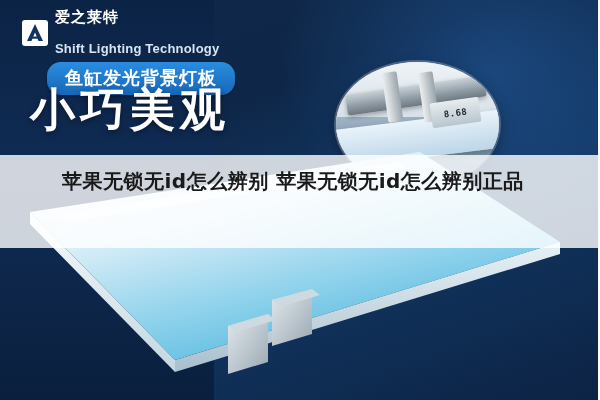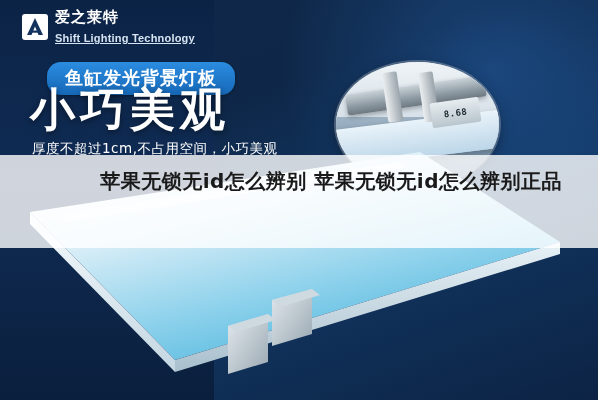--- a/index.html
+++ b/index.html
@@ -31,21 +31,21 @@
   .logo-mark{
     width:26px;height:26px;position:relative;
   }
   .logo-mark svg{display:block;}
   .logo-text{display:flex;flex-direction:column;line-height:1;}
   .logo-cn{
     color:#ffffff;font-size:15px;font-weight:bold;letter-spacing:1px;
     font-family:"DejaVu Sans","Liberation Sans",sans-serif;
   }
   .logo-en{
-    color:#d7e4f2;font-size:11px;font-weight:bold;margin-top:8px;letter-spacing:.2px;text-decoration:underline;
+    color:#d7e4f2;font-size:13px;font-weight:bold;margin-top:17px;letter-spacing:.2px;
   }
 
   
   .pill{
     position:absolute;left:47px;top:62px;
     background:linear-gradient(180deg,#2b8ce0 0%,#1668b8 100%);
     border-radius:14px;padding:4px 18px 5px 18px;
     box-shadow:0 1px 3px rgba(0,0,0,.35);
   }
   .pill span{
@@ -120,21 +120,20 @@
   
   .title-band{
     position:absolute;left:0;top:155px;width:600px;height:93px;
     background:rgba(255,255,255,.80);
   }
   .title-text{
     position:absolute;left:62px;top:166px;width:500px;
     font-family:"DejaVu Sans","Liberation Sans",sans-serif;
     font-size:20px;font-weight:bold;color:#1a1a1a;line-height:1.55;
     letter-spacing:.5px;
-    text-align:right;
   }
 </style>
 </head>
 <body>
 
 <div id="stage">
 
   <div class="bg-dark"></div>
   <div class="bg-left-panel"></div>
   <div class="bg-right-glow"></div>
@@ -151,21 +150,20 @@
       <div class="logo-cn">爱之莱特</div>
       <div class="logo-en">Shift Lighting Technology</div>
     </div>
   </div>
 
   <div class="pill">
     <span>鱼缸发光背景灯板</span>
   </div>
 
   <div class="headline">小巧美观</div>
-  <div class="subline">厚度不超过1cm,不占用空间，小巧美观</div>
 
   <div class="photo-circle">
     <div class="pc-sky"></div>
     <div class="pc-desk"></div>
     <div class="pc-panel"></div>
     <div class="pc-caliper-body"></div>
     <div class="pc-caliper-jaw1"></div>
     <div class="pc-caliper-jaw2"></div>
     <div class="pc-lcd">8.68</div>
   </div>

